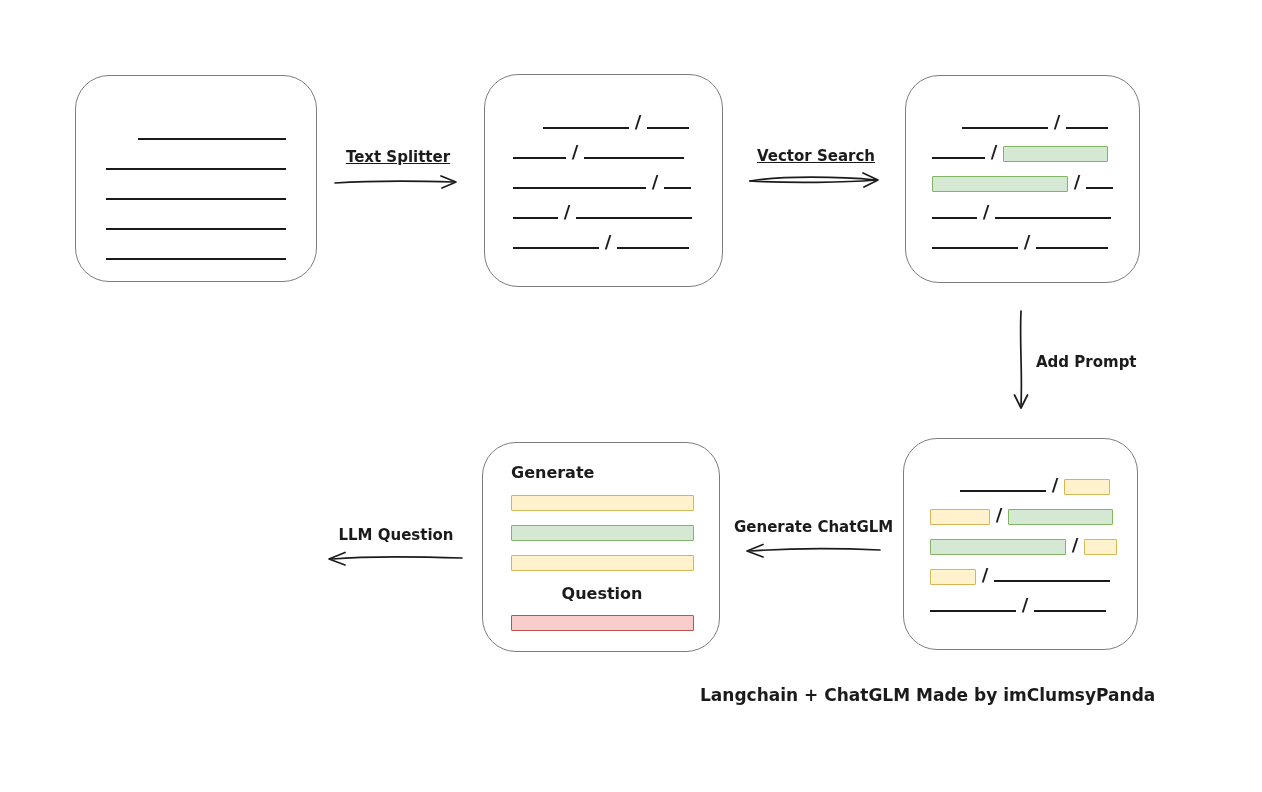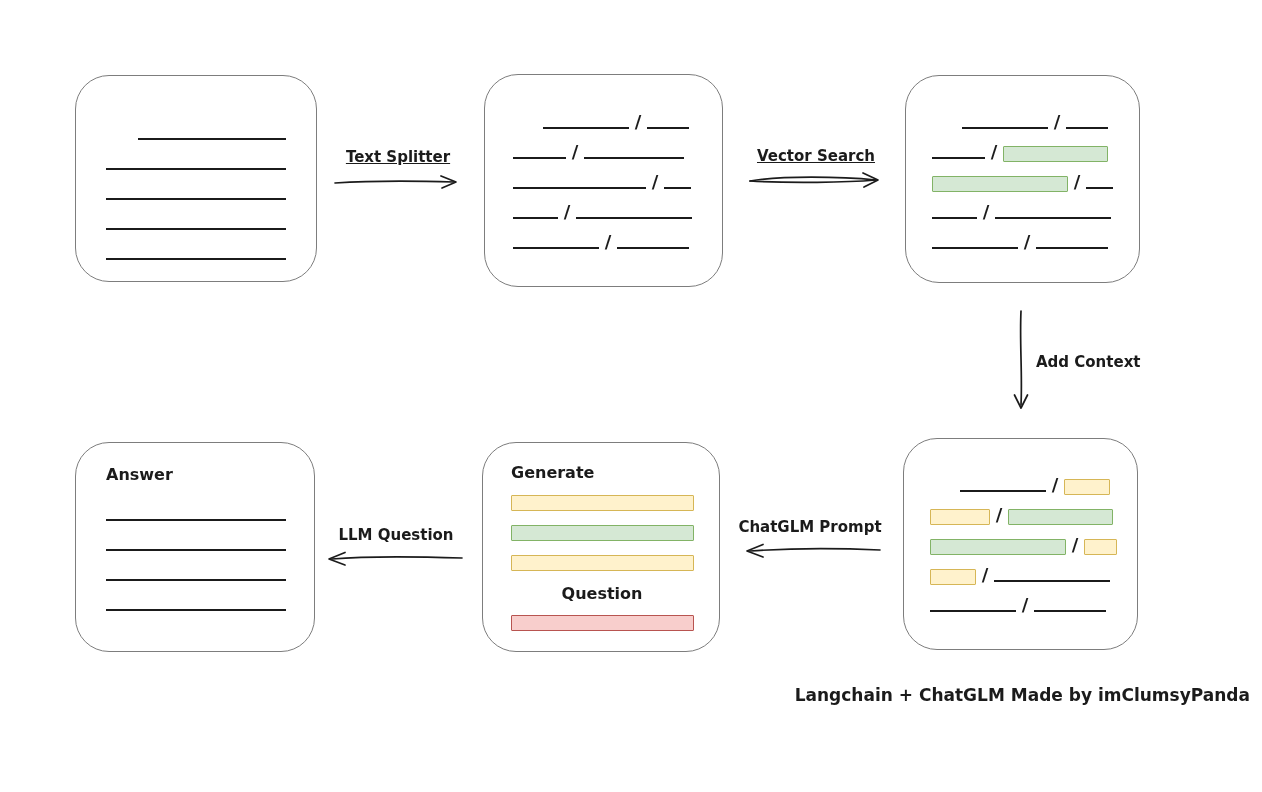--- a/index.html
+++ b/index.html
@@ -31,21 +31,21 @@
     position:absolute; font-size:15px; font-weight:600; color:var(--ink);
     text-align:center; white-space:nowrap;
   }
   .arrow { position:absolute; overflow:visible; }
   .arrow path {
     stroke:var(--ink); stroke-width:1.7; fill:none;
     stroke-linecap:round; stroke-linejoin:round;
   }
   .caption {
     position:absolute; font-size:17px; font-weight:600; color:var(--ink);
-    text-align:right; white-space:nowrap;
+    text-align:left; white-space:nowrap;
   }
 
   
   #box-document { left:75px; top:75px; width:242px; height:207px; padding:19px 30px 0 30px; }
   #box-document .row:first-child { margin-top:15px; }
   #box-split    { left:484px; top:74px; width:239px; height:213px; padding:24px 28px 0 28px; }
   #box-vector   { left:905px; top:75px; width:235px; height:208px; padding:23px 26px 0 26px; }
   #box-context  { left:903px; top:438px; width:235px; height:212px; padding:23px 26px 0 26px; }
   #box-prompt   { left:482px; top:442px; width:238px; height:210px; padding:20px 26px 0 28px; }
   #box-answer   { left:75px;  top:442px; width:240px; height:210px; padding:22px 30px 0 30px; }
@@ -182,58 +182,41 @@
         <div class="bar yellow"></div>
       </div>
     <div class="question-group">
       <div class="box-title">Question</div>
       <div>
           <div class="bar red"></div>
         </div>
     </div>
   </div>
 
-  <div class="box" id="box-answer">
-    <div class="box-title">Answer</div>
-    <div class="rows">
-        <div class="row">
-          <span class="seg line" style="width: 180px;"></span>
-        </div>
-        <div class="row">
-          <span class="seg line" style="width: 180px;"></span>
-        </div>
-        <div class="row">
-          <span class="seg line" style="width: 180px;"></span>
-        </div>
-        <div class="row">
-          <span class="seg line" style="width: 180px;"></span>
-        </div>
-      </div>
-  </div>
 
   <div class="arrow-label" style="left:330px; top:148px; width:136px;text-decoration:underline;">Text Splitter</div>
   <svg class="arrow" style="left:332px; top:170px;" width="134" height="24">
     <path d="M3 13 C 40 10.5, 92 11, 122 12"></path>
     <path d="M109 6 L124 12 L110 18"></path>
   </svg>
 
   <div class="arrow-label" style="left:744px; top:147px; width:144px;text-decoration:underline;">Vector Search</div>
   <svg class="arrow" style="left:746px; top:168px;" width="142" height="24">
     <path d="M4 13 C 35 7.5, 95 8.5, 130 12"></path>
     <path d="M4 13 C 45 15.5, 100 14.5, 130 12"></path>
     <path d="M117 5 L132 12 L118 19"></path>
   </svg>
 
-  <div class="arrow-label" style="left:1036px; top:353px; width:120px; text-align:left;">Add Context</div>
+  <div class="arrow-label" style="left:1036px; top:353px; width:120px; text-align:left;">Add Prompt</div>
   <svg class="arrow" style="left:1008px; top:308px;" width="26" height="108">
     <path d="M13 3 C 11.5 35, 14.5 65, 13 97"></path>
     <path d="M6.5 87 L13 100 L19.5 87"></path>
   </svg>
 
-  <div class="arrow-label" style="left:734px; top:518px; width:152px;">ChatGLM Prompt</div>
+  <div class="arrow-label" style="left:734px; top:518px; width:152px;">Generate ChatGLM</div>
   <svg class="arrow" style="left:740px; top:540px;" width="144" height="20">
     <path d="M140 10 C 95 8, 45 8.5, 10 11"></path>
     <path d="M23 4.5 L7 11 L23 17"></path>
   </svg>
 
   <div class="arrow-label" style="left:326px; top:526px; width:140px;">LLM Question</div>
   <svg class="arrow" style="left:322px; top:548px;" width="144" height="20">
     <path d="M140 10 C 95 8.5, 45 8, 10 11"></path>
     <path d="M23 4.5 L7 11 L23 17"></path>
   </svg>

